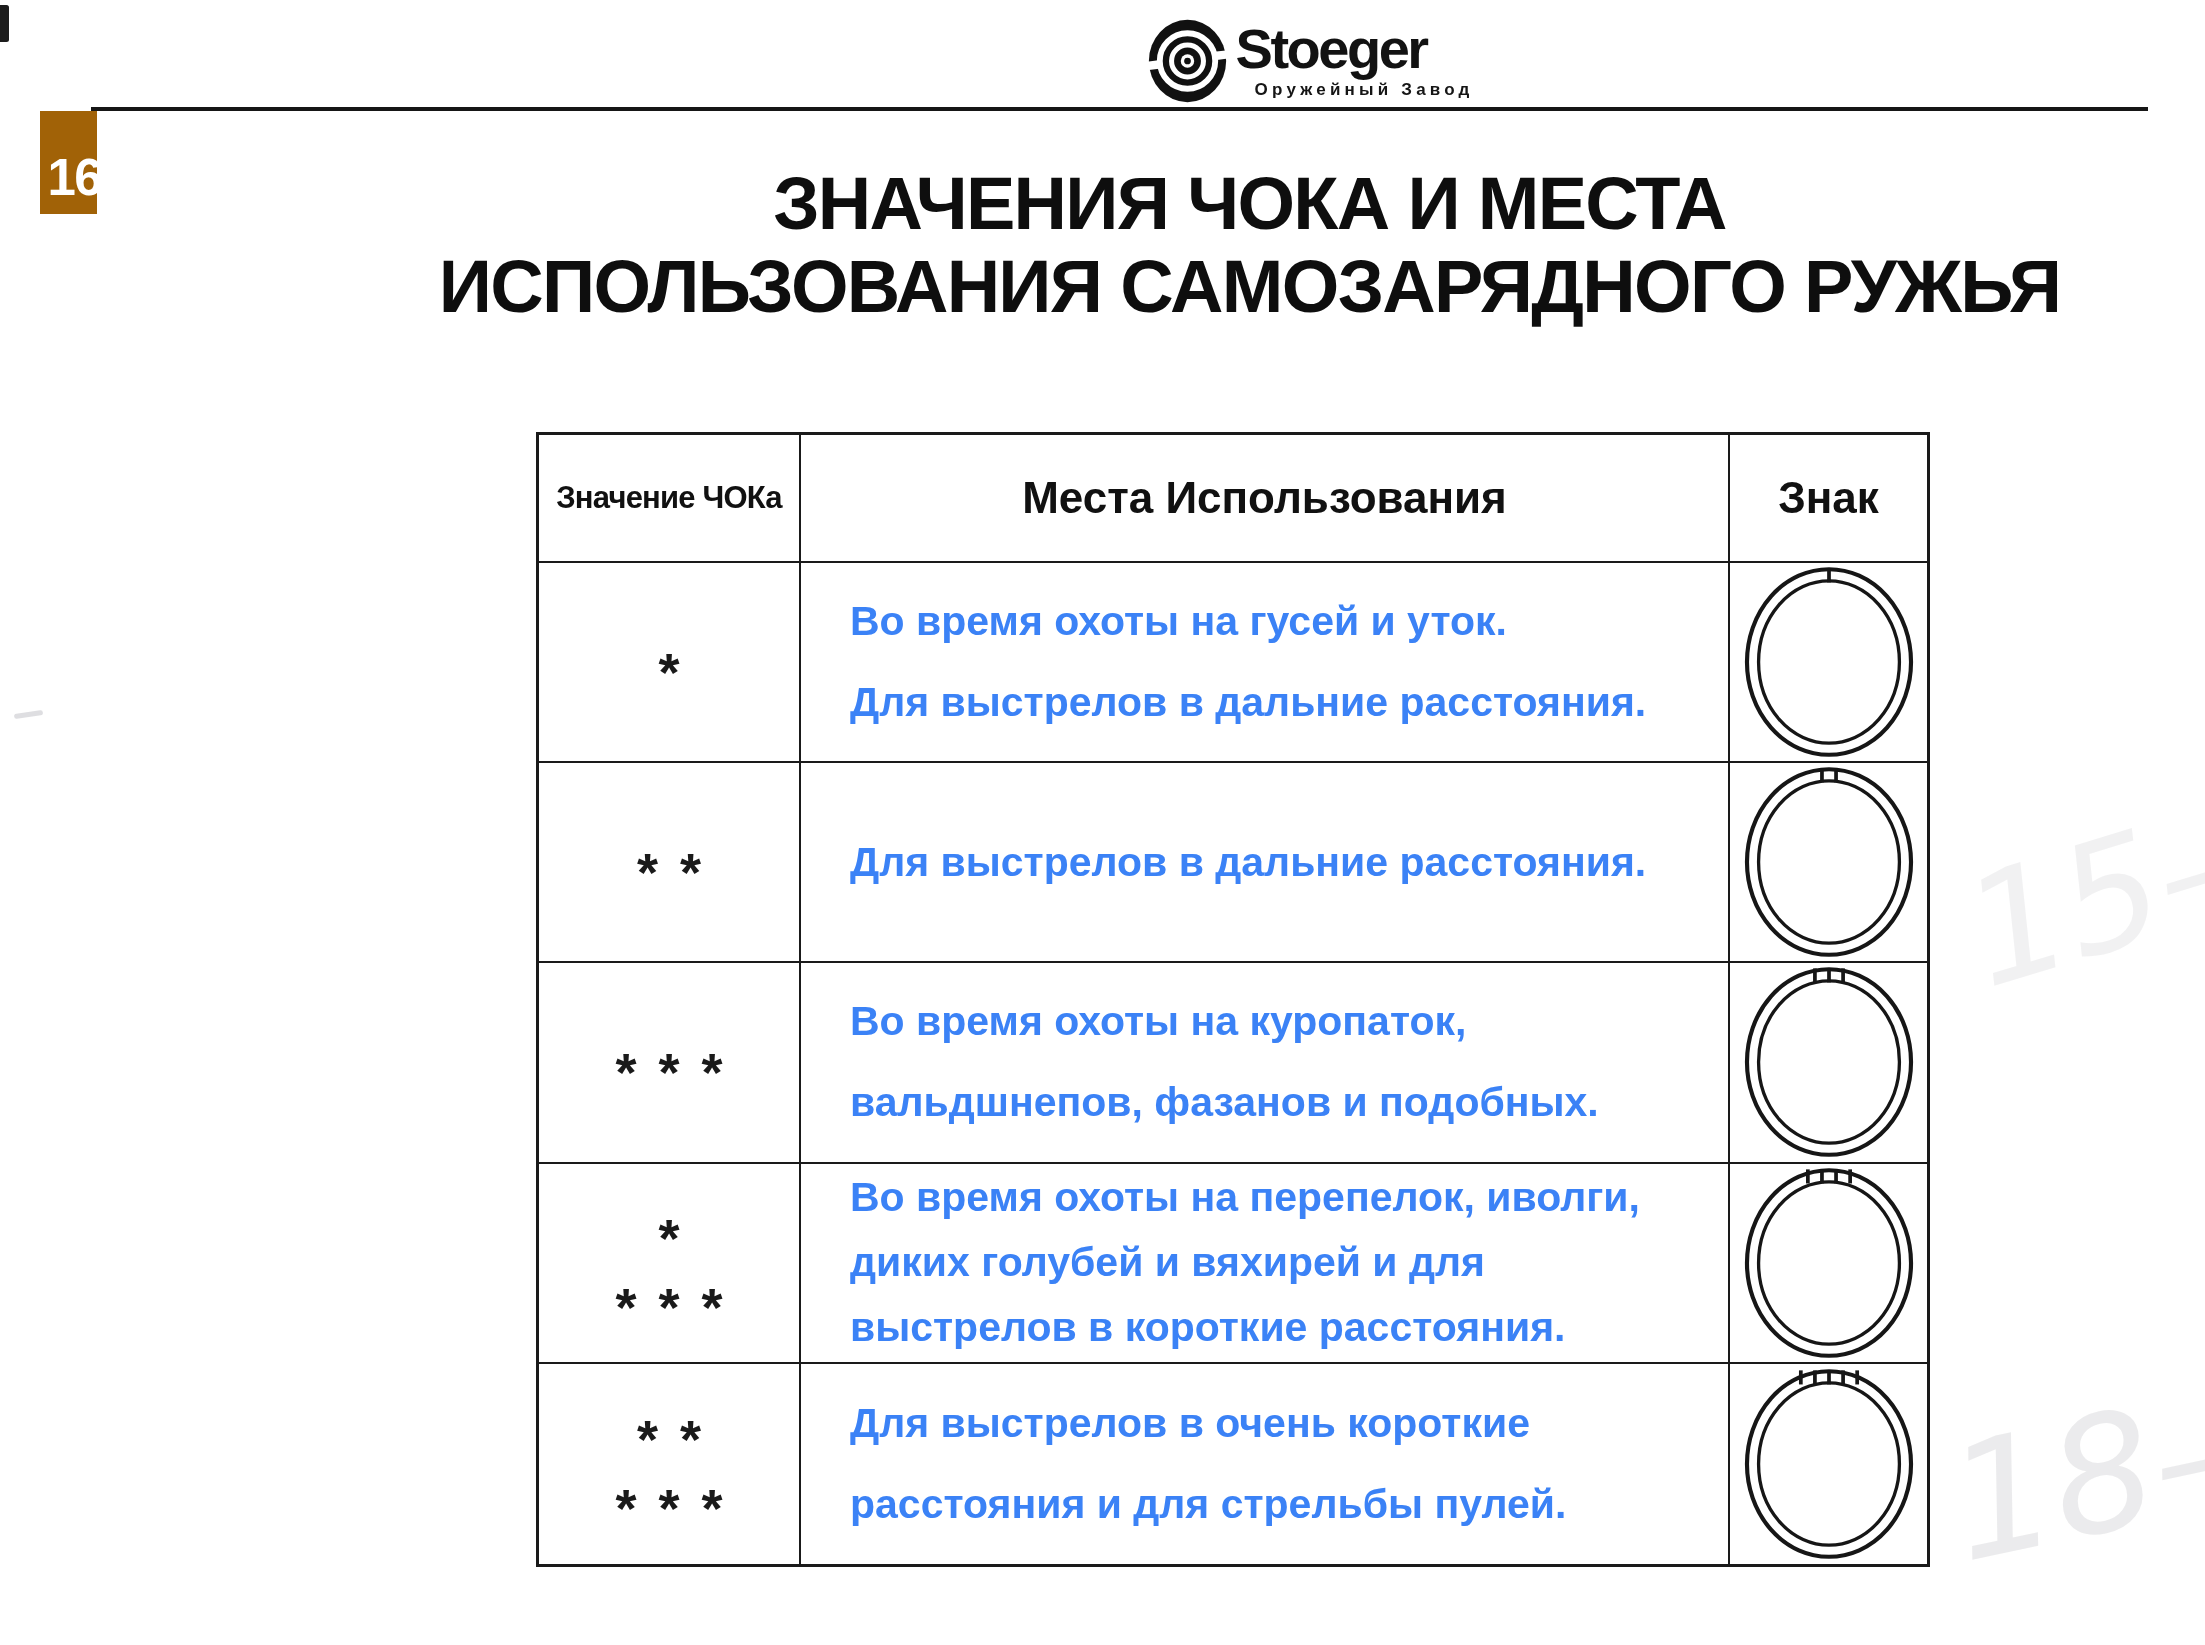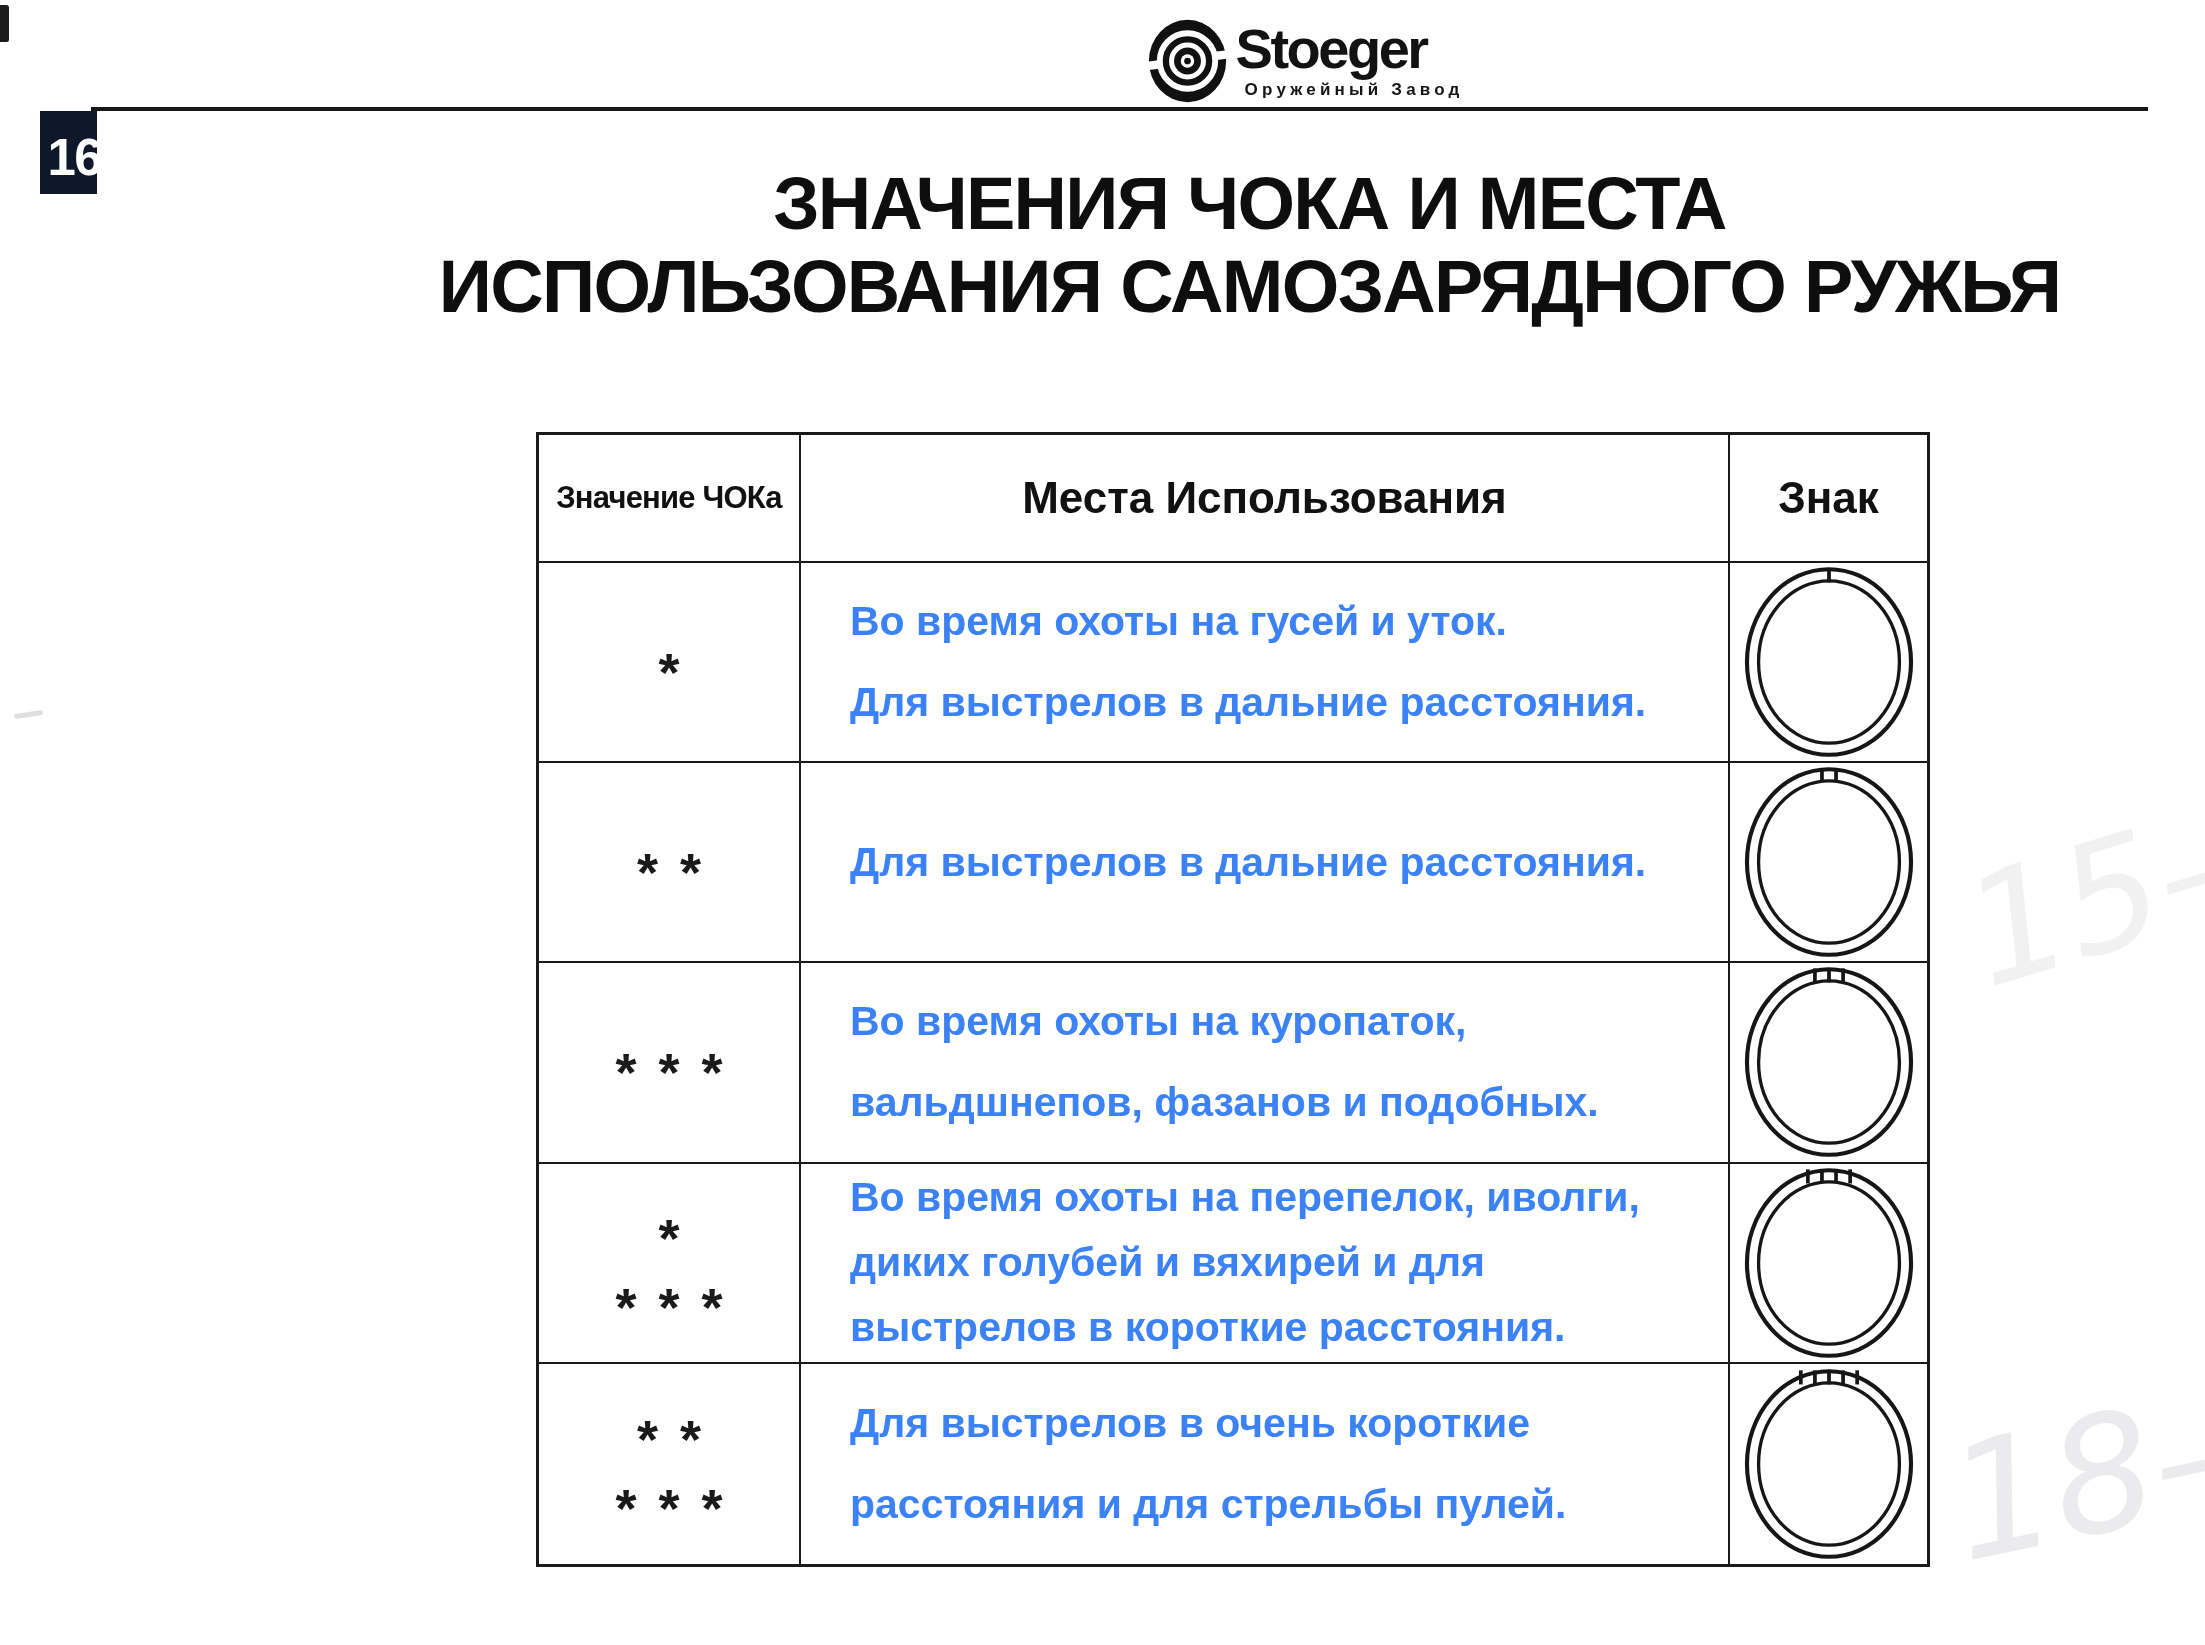--- a/index.html
+++ b/index.html
@@ -13,24 +13,24 @@
   .stray-dash{position:absolute;left:13.5px;top:712px;width:29px;height:5px;background:#c2c2c8;opacity:.55;transform:rotate(-8deg);border-radius:2.5px;}
   .pencil{position:absolute;color:#6d6d78;font-style:italic;font-weight:400;
           font-family:"DejaVu Sans", sans-serif;pointer-events:none;white-space:nowrap;}
   .pencil-1{left:1966px;top:810px;font-size:152px;transform:rotate(-17deg);opacity:.09;}
   .pencil-2{left:1950px;top:1384px;font-size:160px;transform:rotate(-12deg);opacity:.13;}
   
   .logo{position:absolute;left:1147px;top:18.6px;display:flex;align-items:center;}
   .logo-icon{display:block;width:81px;height:84px;}
   .logo-text{margin-left:7.6px;}
   .brand-name{font-size:56px;font-weight:700;letter-spacing:-2.5px;line-height:56px;color:#121212;}
-  .brand-sub{font-size:17px;font-weight:700;letter-spacing:4.2px;margin-top:2.5px;margin-left:9px;color:#151515;white-space:nowrap;}
+  .brand-sub{font-size:17px;font-weight:700;letter-spacing:4.2px;margin-top:2.5px;margin-left:19px;color:#151515;white-space:nowrap;}
   .top-rule{position:absolute;left:91px;top:107px;width:2057px;height:4.2px;background:#161616;}
   .page-num{
-    position:absolute;left:40px;top:111px;width:57px;height:83px;background:#0f172a;
+    position:absolute;left:40px;top:111px;width:57px;height:103px;background:#a16207;
     color:#ffffff;font-size:51px;font-weight:700;letter-spacing:-1.7px;
     display:flex;align-items:flex-end;justify-content:flex-start;
     padding:0 0 6.8px 7.6px;box-sizing:border-box;
   }
   
   .title{
     position:absolute;left:147px;top:162px;width:2205px;margin:0;
     text-align:center;font-weight:700;font-size:74px;line-height:83px;
     letter-spacing:-1.7px;color:#0e0e0e;
   }

